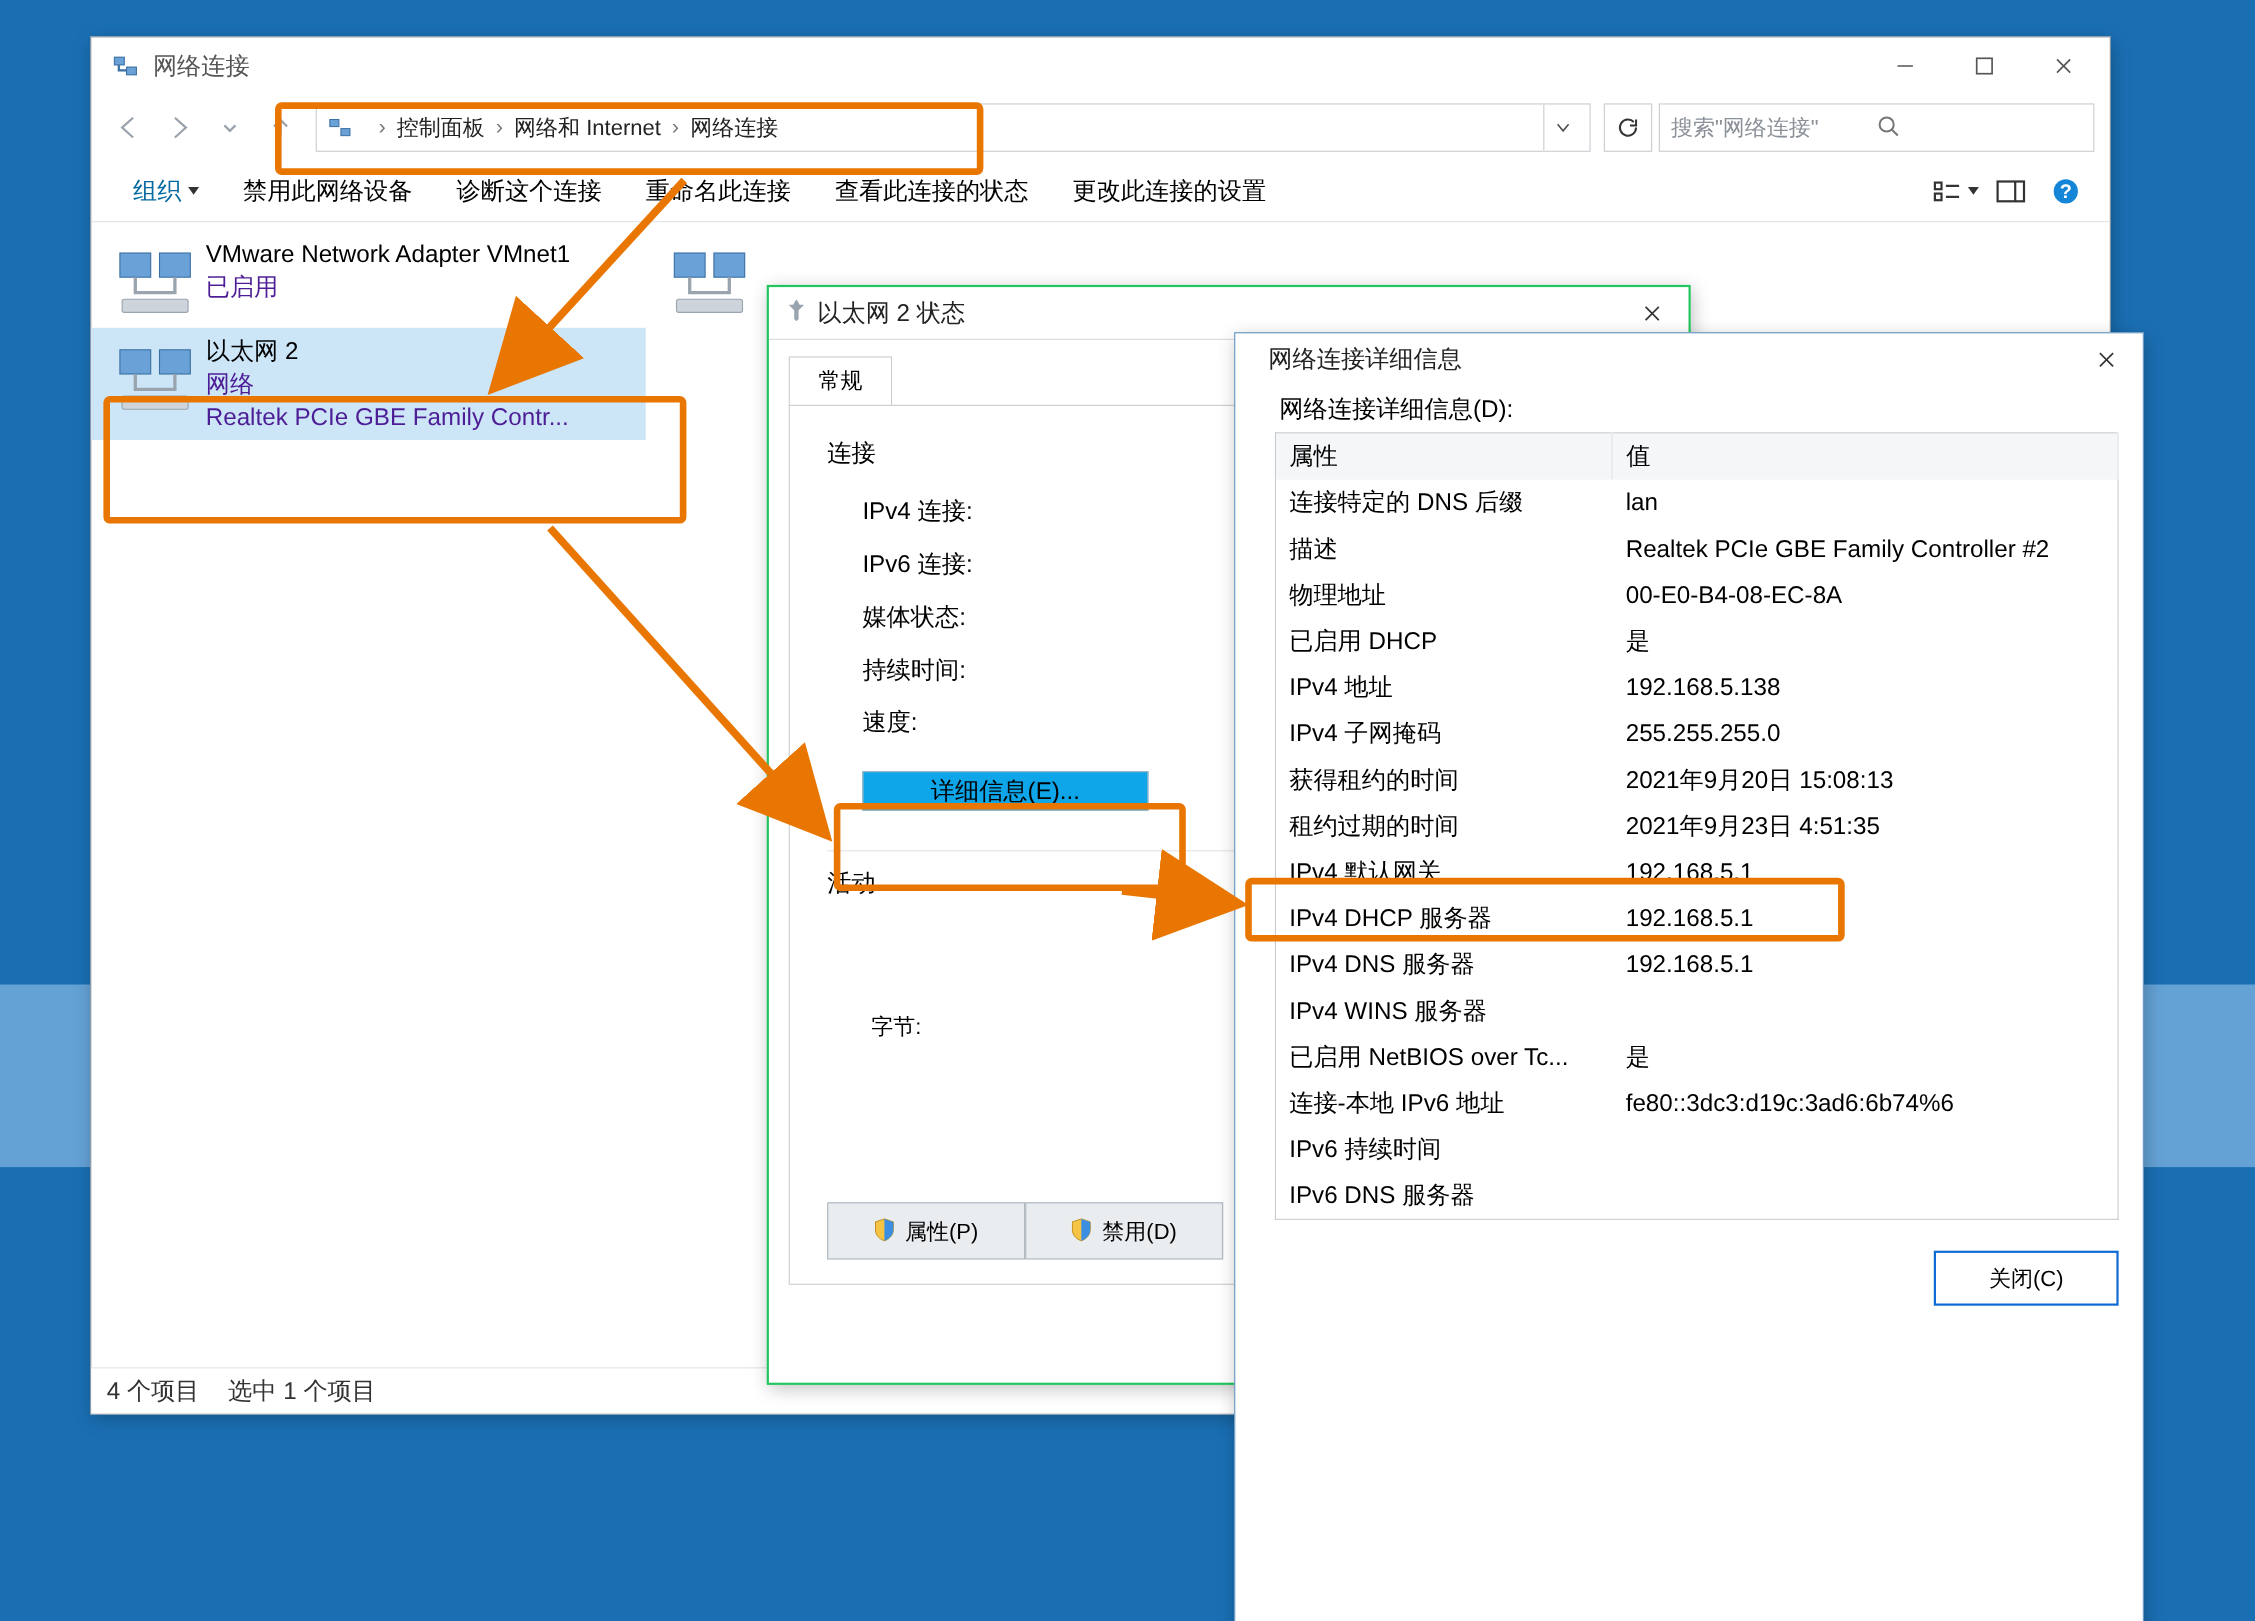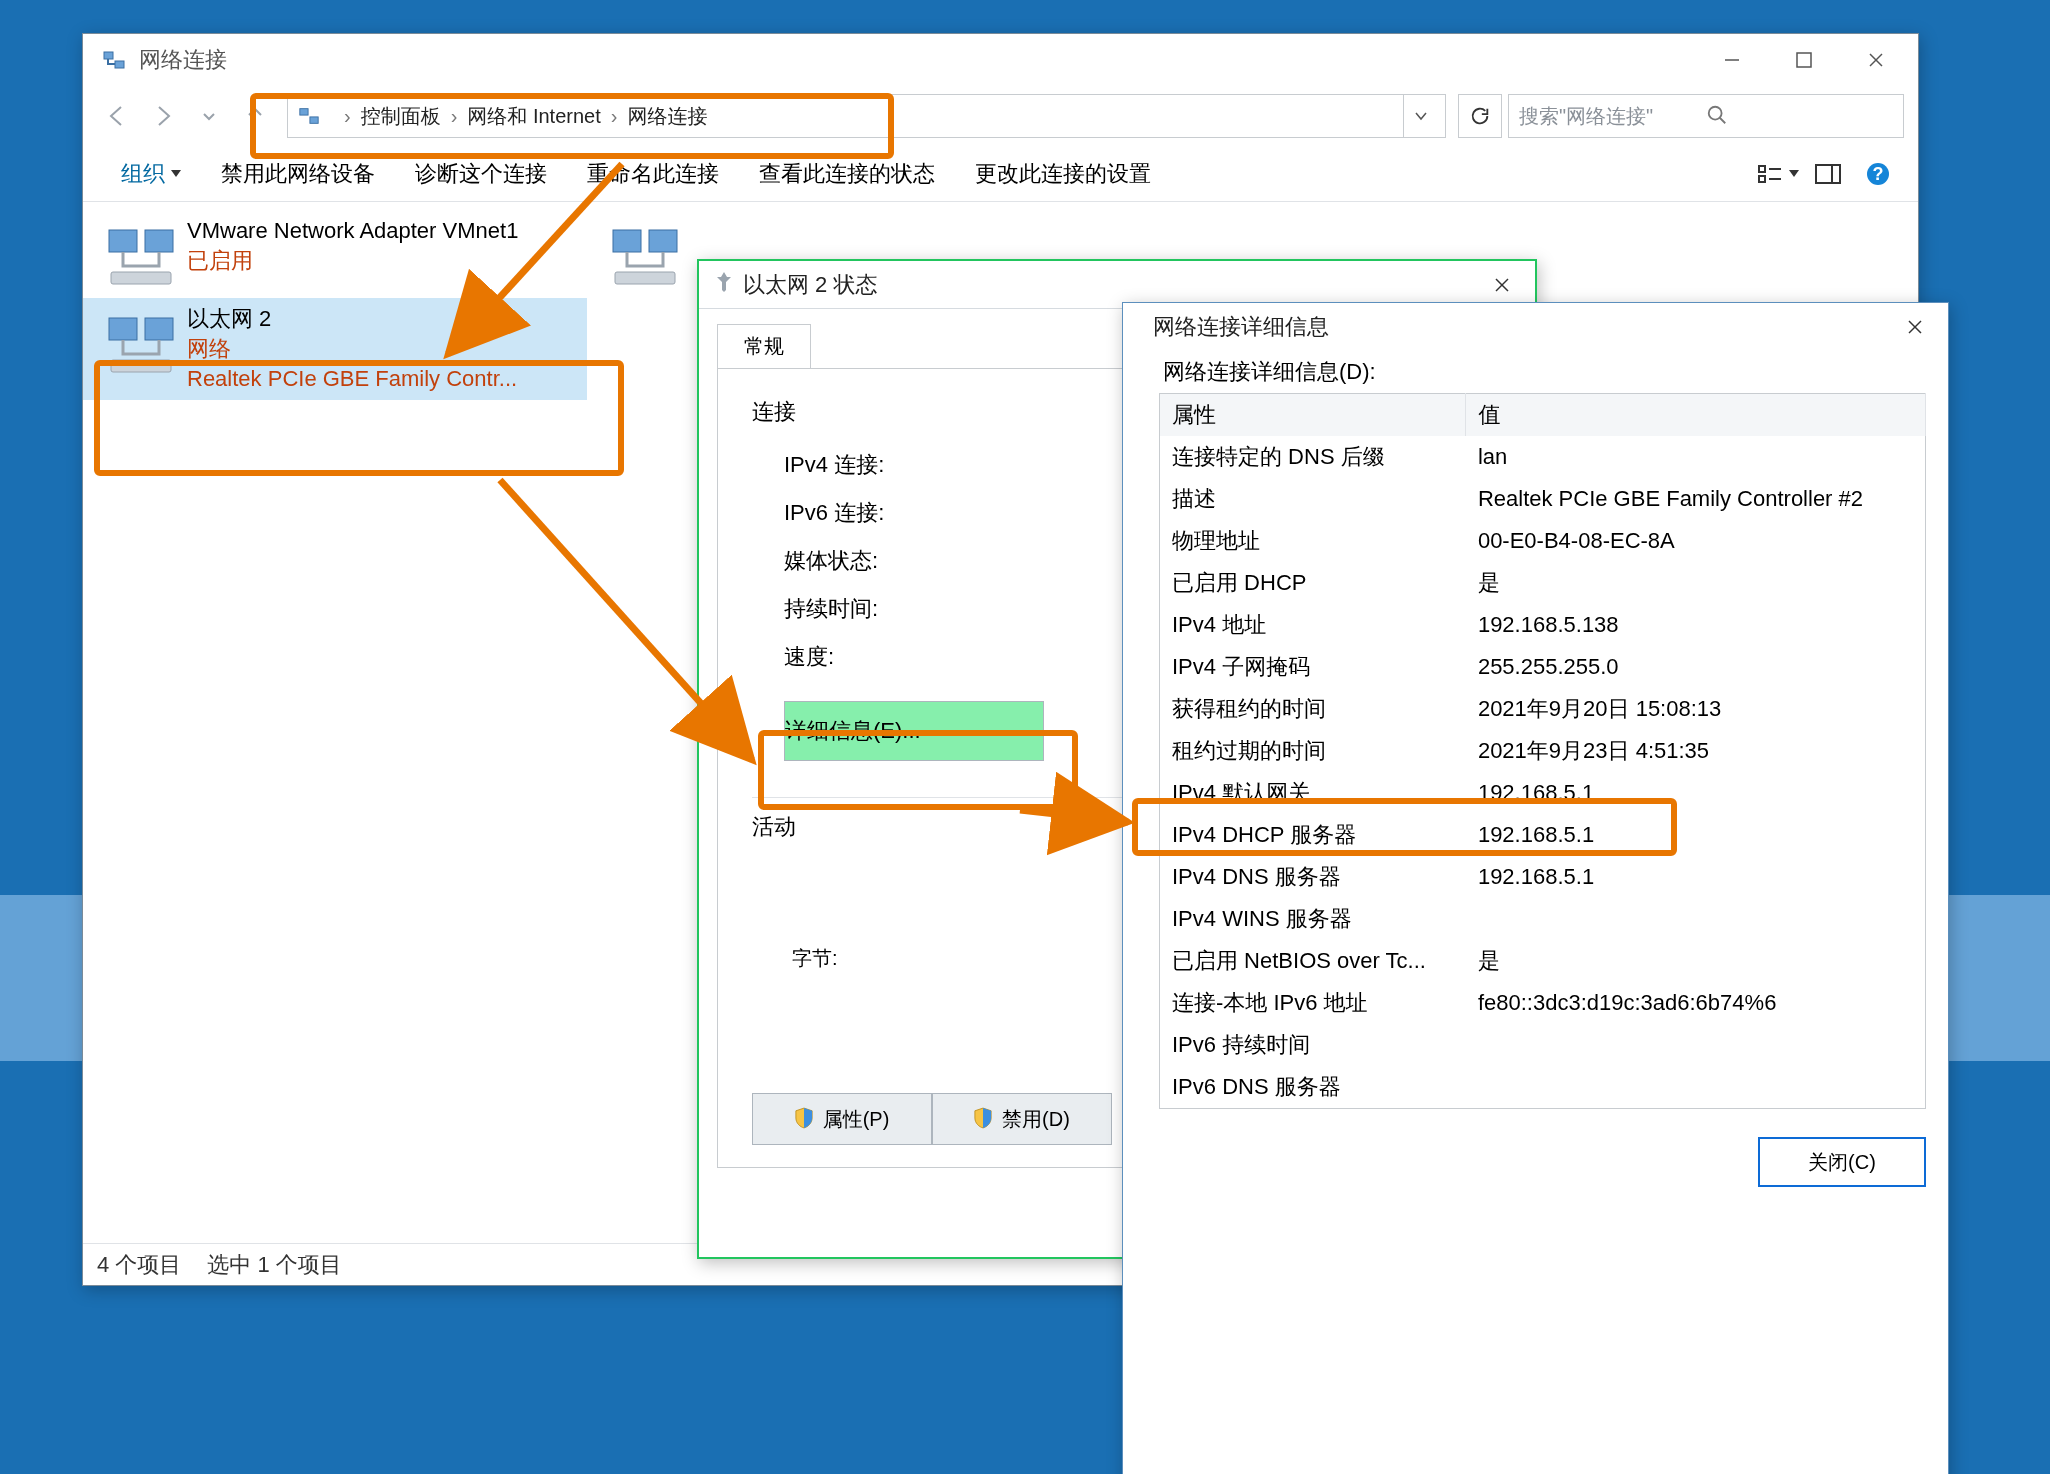--- a/index.html
+++ b/index.html
@@ -90,21 +90,21 @@
     padding: 6px 10px 6px 14px;
     position: relative;
   }
   .netitem.selected { background: #cce6f7; }
   .netitem .nicon {
     width: 72px; height: 72px; margin: 4px 10px 0 8px;
     flex: none;
   }
   .netitem .nlines { flex: 1; min-width: 0; }
   .netitem .nlines div { white-space: nowrap; overflow: hidden; text-overflow: ellipsis; font-size: 22px; line-height: 30px; }
-  .netitem .nlines .sub { color: #c2410c; }
+  .netitem .nlines .sub { color: #4c1d95; }
 
   .statusbar {
     position: absolute; left: 0; right: 0; bottom: 0;
     height: 42px; border-top: 1px solid #e0e3e7;
     display: flex; align-items: center;
     padding: 0 14px; gap: 26px;
     color: #333; font-size: 22px; background: #fff;
   }
 
   
@@ -125,23 +125,23 @@
     border: 1px solid #c8ccd0;
     height: 800px;
     padding: 28px 34px 18px 34px;
     position: relative;
   }
   .sect-head { font-size: 22px; margin-bottom: 14px; }
   .kv { display: flex; font-size: 22px; line-height: 48px; padding-left: 32px; }
   .kv .k { width: 180px; }
   .details-btn {
     margin: 20px 0 0 32px;
-    width: 260px; height: 60px;
-    border: 1px solid #adb5bd; background: #86efac;
-    display: flex; align-items: center; 
+    width: 260px; height: 36px;
+    border: 1px solid #adb5bd; background: #0ea5e9;
+    display: flex; align-items: center; justify-content: center;
     font-size: 22px;
   }
   .sect-div { border-top: 1px solid #e0e3e7; margin: 36px 0 14px 0; }
   .sent-row { display: flex; justify-content: flex-end; padding-right: 38px; padding-left: 40px; line-height: 48px; }
   .bytes-row { display: flex; padding-left: 40px; line-height: 48px; }
   .bytes-row .bl { width: 130px; }
   .bottom-btns { position: absolute; left: 34px; bottom: 22px; display: flex; }
   .bottom-btns .bbtn {
     width: 180px; height: 52px; border: 1px solid #adb5bd; background: #e9edf0;
     display: flex; align-items: center; justify-content: center; gap: 8px;

